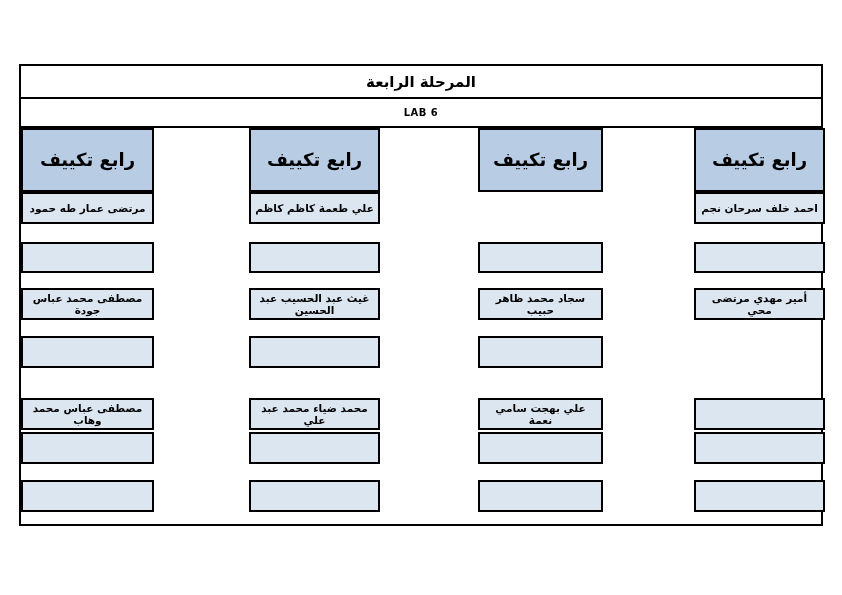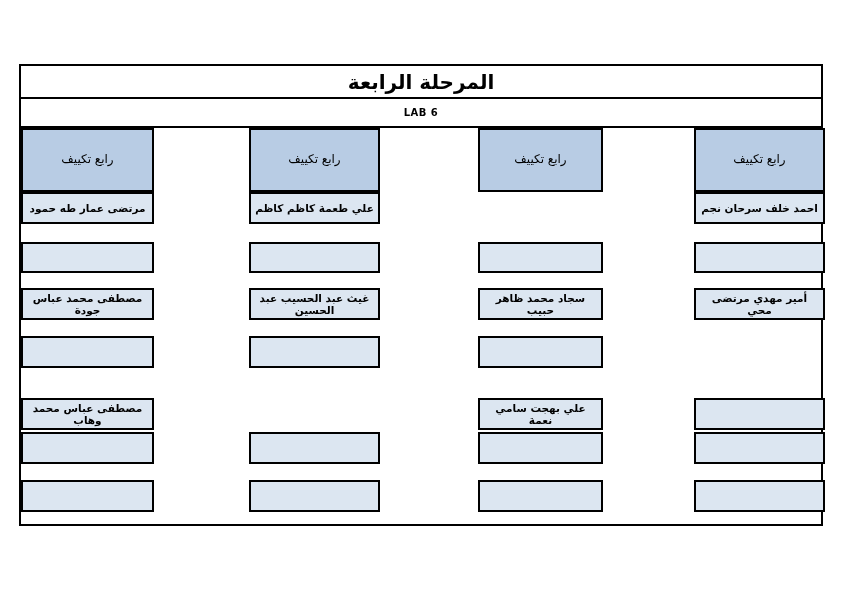--- a/index.html
+++ b/index.html
@@ -20,40 +20,40 @@
     left: 19px; top: 64px;
     width: 804px; height: 462px;
     border: 2px solid #000;
     box-sizing: border-box;
     background: #ffffff;
   }
   .title-row {
     height: 31px;
     border-bottom: 2px solid #000;
     display: flex; align-items: center; justify-content: center;
-    font-weight: bold; font-size: 20px; text-align: right;
+    font-weight: bold; font-size: 15px; text-align: right;
   }
   .lab-row {
     height: 27px;
     border-bottom: 2px solid #000;
     display: flex; align-items: center; justify-content: center;
     font-weight: bold; font-size: 10px;
     letter-spacing: 0.5px;
   }
   .box {
     position: absolute;
     box-sizing: border-box;
     border: 2px solid #000;
     display: flex; align-items: center; justify-content: center;
     text-align: center;
     line-height: 1.15;
   }
   .header-box {
     background: #b8cce4;
-    font-weight: normal; font-size: 12px;
+    font-weight: bold; font-size: 18px;
   }
   .slot-box {
     background: #dce6f1;
     font-weight: bold; font-size: 10.5px;
     padding: 2px 3px;
   }
   
   .col0 { left: 673px; width: 131px; }  
   .col1 { left: 457px; width: 125px; }
   .col2 { left: 228px; width: 131px; }
@@ -92,20 +92,21 @@
     <div class="box slot-box col1 r3" dir="rtl"></div>
     <div class="box slot-box col1 r4" dir="rtl">علي بهجت سامي نعمة</div>
     <div class="box slot-box col1 r5" dir="rtl"></div>
     <div class="box slot-box col1 r6" dir="rtl"></div>
 
     <div class="box header-box col2 rh" dir="rtl">رابع تكييف</div>
     <div class="box slot-box col2 r0" dir="rtl">علي طعمة كاظم كاظم</div>
     <div class="box slot-box col2 r1" dir="rtl"></div>
     <div class="box slot-box col2 r2" dir="rtl">غيث عبد الحسيب عبد الحسين</div>
     <div class="box slot-box col2 r3" dir="rtl"></div>
+    <div class="box slot-box col2 r4" dir="rtl">محمد ضياء محمد عبد علي</div>
     <div class="box slot-box col2 r5" dir="rtl"></div>
     <div class="box slot-box col2 r6" dir="rtl"></div>
 
     <div class="box header-box col3 rh" dir="rtl">رابع تكييف</div>
     <div class="box slot-box col3 r0" dir="rtl">مرتضى عمار طه حمود</div>
     <div class="box slot-box col3 r1" dir="rtl"></div>
     <div class="box slot-box col3 r2" dir="rtl">مصطفى محمد عباس جودة</div>
     <div class="box slot-box col3 r3" dir="rtl"></div>
     <div class="box slot-box col3 r4" dir="rtl">مصطفى عباس محمد وهاب</div>
     <div class="box slot-box col3 r5" dir="rtl"></div>

